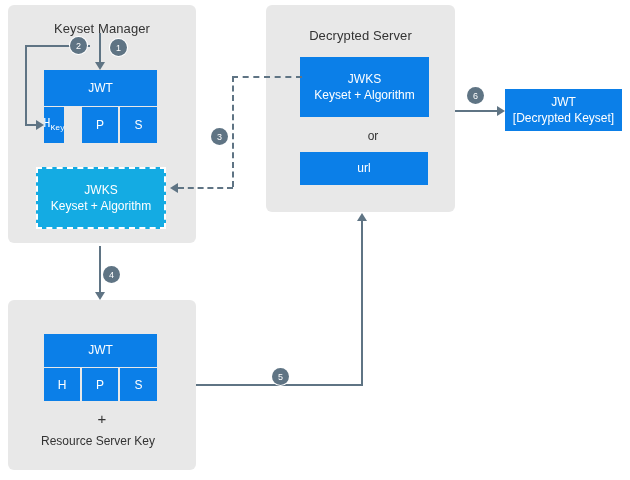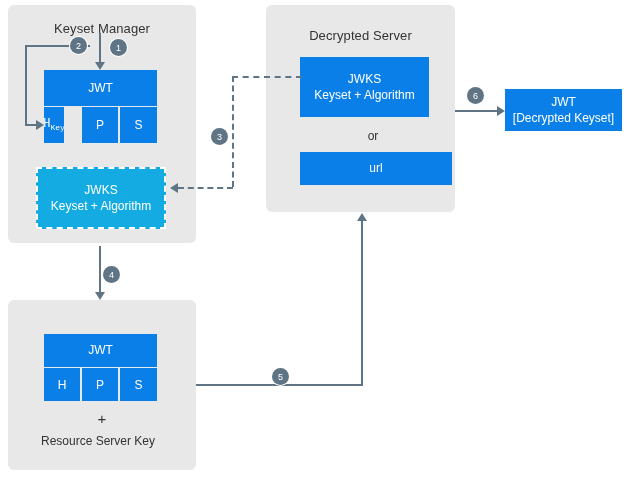--- a/index.html
+++ b/index.html
@@ -91,21 +91,21 @@
     <div class="panel-title" style="top:23px;">Decrypted Server</div>
   </div>
 
   <div class="blk" style="left:300px;top:57px;width:129px;height:60px;">
     <span>JWKS</span>
     <span class="l2">Keyset + Algorithm</span>
   </div>
 
   <div class="or-label" style="top:129px;left:282px;width:152px;margin-left:15px;">or</div>
 
-  <div class="blk" style="left:300px;top:152px;width:152px;height:33px;align-items:center;">
+  <div class="blk" style="left:300px;top:152px;width:128px;height:33px;align-items:center;">
     <span>url</span>
   </div>
 
   <div class="blk" style="left:505px;top:89px;width:117px;height:42px;">
     <span>JWT</span>
     <span class="l2">[Decrypted Keyset]</span>
   </div>
 
   <div class="panel" style="left:8px;top:300px;width:188px;height:170px;"></div>
 

